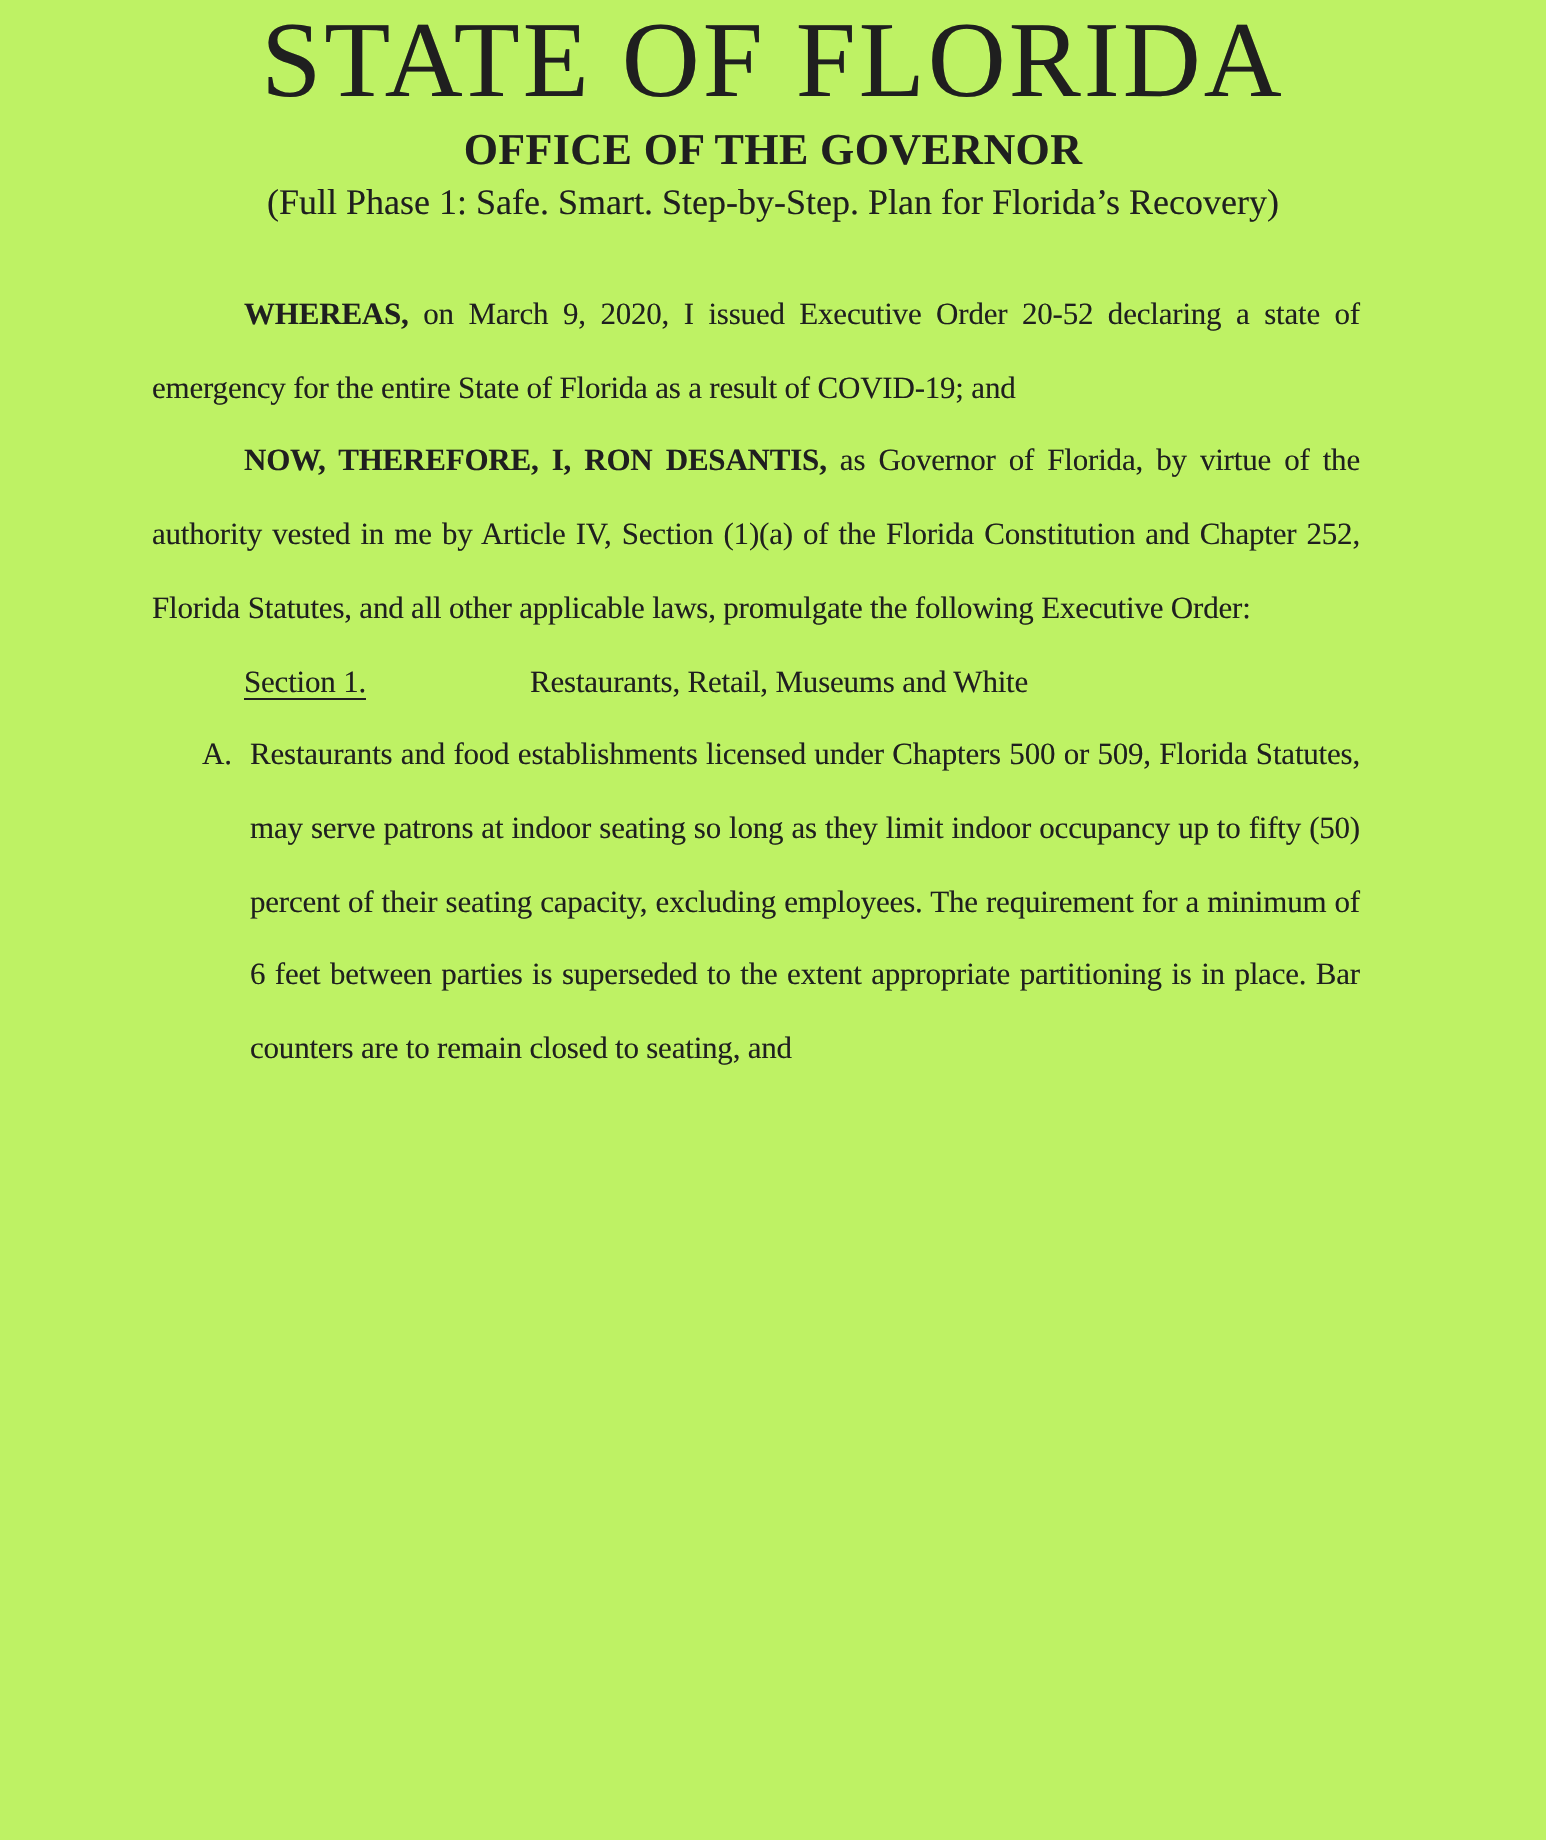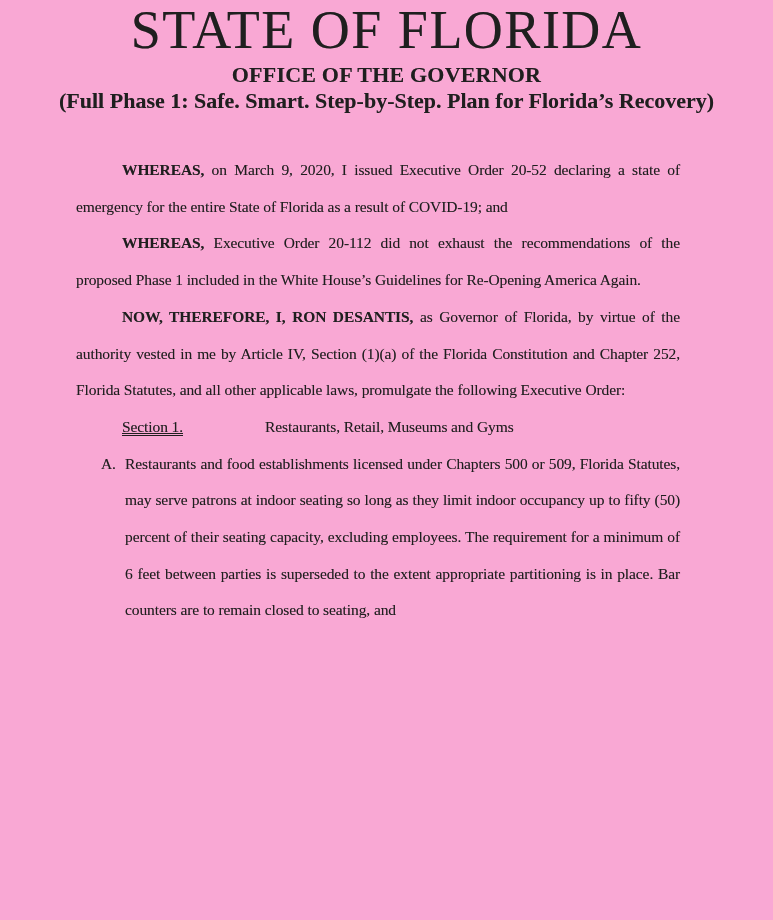--- a/index.html
+++ b/index.html
@@ -1,21 +1,21 @@
 <!DOCTYPE html>
 <html><head>
 <meta charset="utf-8">
 <style>
   * { margin: 0; padding: 0; box-sizing: border-box; }
   html, body { background: #ffffff; }
   .page {
     position: relative;
     width: 773px;
     height: 920px;
-    background: #f9a8d4;
+    background: #bef264;
     color: #1f1f1f;
     font-family: "Liberation Serif", "DejaVu Serif", serif;
     overflow: hidden;
     text-shadow: 0 0 0.3px rgba(30,30,30,0.4);
   }
   .doc-header { text-align: center; padding-top: 6px; }
   .state-title {
     font-size: 54px;
     font-weight: 400;
     line-height: 48px;
@@ -23,41 +23,40 @@
     white-space: nowrap;
   }
   .h2 {
     font-size: 22px;
     font-weight: 700;
     line-height: 27px;
     letter-spacing: 0.2px;
   }
   .h2-first { margin-top: 7px; }
   .subtitle {
-    font-size: 22px;
-    font-weight: 700;
+    font-size: 18px;
+    font-weight: 400;
     line-height: 26px;
   }
   .doc-body {
     position: absolute;
     left: 76px;
-    top: 152px;
+    top: 140px;
     width: 604px;
     font-size: 15.5px;
     line-height: 36.7px;
     text-align: justify;
     letter-spacing: -0.1px;
   }
   .para { text-indent: 46px; }
   .lead { font-weight: 700; }
   .section-line {
     position: relative;
     padding-left: 46px;
     text-align: left;
-    text-decoration: underline;
   }
   .section-label {
     text-decoration: underline;
     text-underline-offset: 3px;
   }
   .section-heading {
     position: absolute;
     left: 189px;
     white-space: nowrap;
   }
@@ -74,28 +73,27 @@
     <div class="state-title">STATE OF FLORIDA</div>
     <div class="h2 h2-first">OFFICE OF THE GOVERNOR</div>
     <div class="subtitle">(Full Phase 1: Safe. Smart. Step-by-Step. Plan for Florida’s Recovery)</div>
   </header>
 
   <main class="doc-body">
 
     <p class="para"><span class="lead">WHEREAS,</span><span> on March 9, 2020, I issued Executive Order 20-52 declaring a state of emergency for the entire State of Florida as a result of COVID-19; and</span></p>
 
 
-    <p class="para"><span class="lead">WHEREAS,</span><span> Executive Order 20-112 did not exhaust the recommendations of the proposed Phase 1 included in the White House’s Guidelines for Re-Opening America Again.</span></p>
 
     <p class="para"><span class="lead">NOW, THEREFORE, I, RON DESANTIS,</span><span> as Governor of Florida, by virtue of the authority vested in me by Article IV, Section (1)(a) of the Florida Constitution and Chapter 252, Florida Statutes, and all other applicable laws, promulgate the following Executive Order:</span></p>
 
 
     <p class="section-line">
       <span class="section-label">Section 1.</span>
-      <span class="section-heading">Restaurants, Retail, Museums and Gyms</span>
+      <span class="section-heading">Restaurants, Retail, Museums and White</span>
     </p>
 
     <div class="list-item">
       <span class="list-marker">A.</span>
       <p class="item-text">Restaurants and food establishments licensed under Chapters 500 or 509, Florida Statutes, may serve patrons at indoor seating so long as they limit indoor occupancy up to fifty (50) percent of their seating capacity, excluding employees. The requirement for a minimum of 6 feet between parties is superseded to the extent appropriate partitioning is in place.  Bar counters are to remain closed to seating, and</p>
     </div>
 
   </main>
 
 </div>

